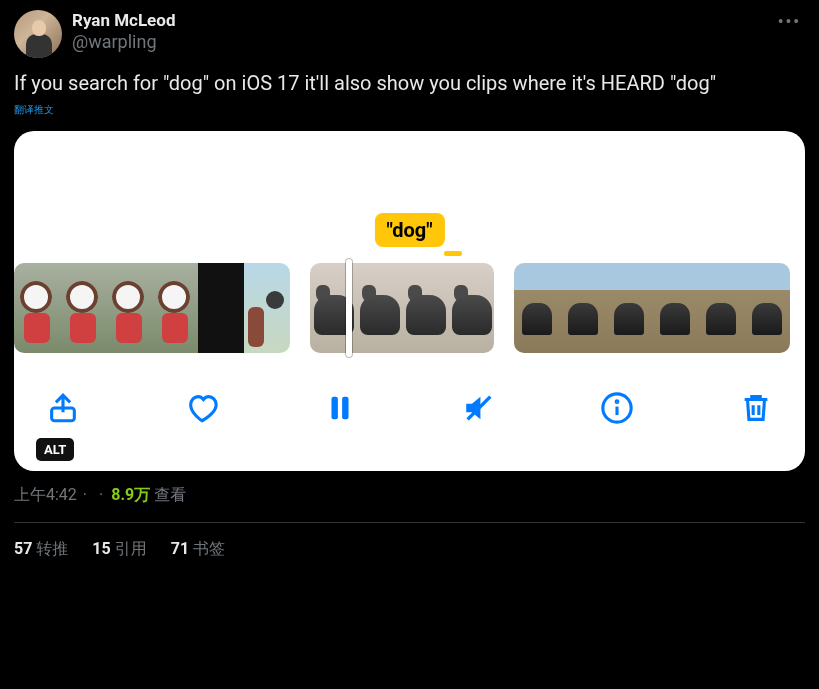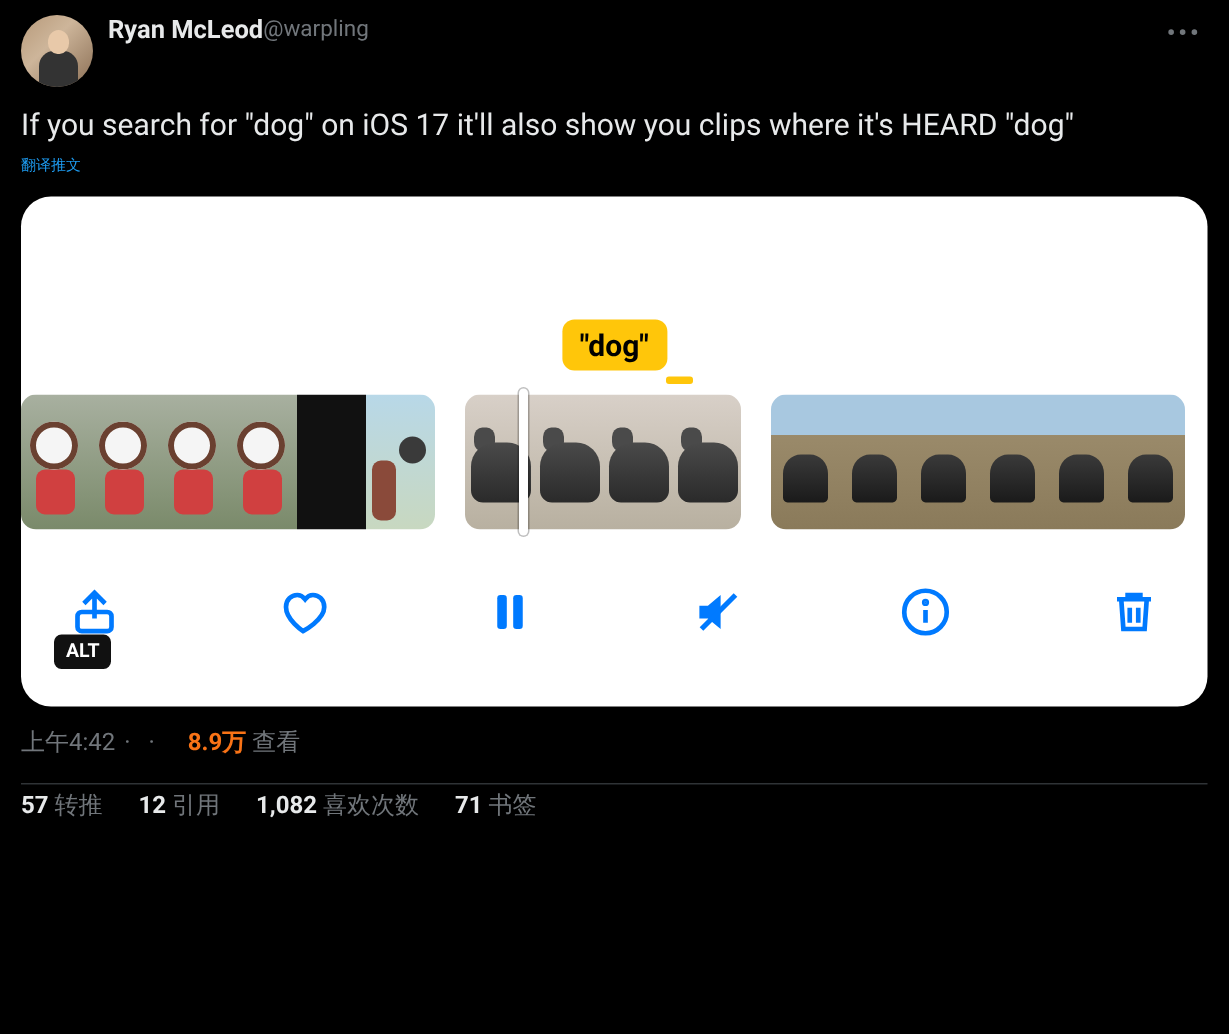--- a/index.html
+++ b/index.html
@@ -39,23 +39,23 @@
     border-radius:50% 50% 45% 45%;
   }
   .avatar::before{
     content:"";
     position:absolute;
     left:12px; top:24px;
     width:26px; height:26px;
     background:#333;
     border-radius:10px 10px 0 0;
   }
-  .name-block { display:flex; flex-direction:row; line-height:1.25; }
+  .name-block { display:flex; flex-direction:column; line-height:1.25; }
   .display-name { font-weight:700; font-size:17px; color:#e7e9ea; }
-  .handle { font-size:15px; color:#71767b; }
+  .handle { font-size:18px; color:#71767b; }
   .more-icon { position:absolute; right:4px; top:2px; color:#71767b; letter-spacing:2px; font-weight:700; cursor:pointer; }
   .body-text { margin-top:12px; font-size:20px; line-height:1.35; color:#e7e9ea; }
   .translate { margin-top:6px; font-size:10px; color:#1d9bf0; cursor:pointer; display:inline-block; }
   .media-card {
     margin-top:14px;
     background:#fff;
     border-radius:20px;
     padding:18px 14px 16px 14px;
     position:relative;
     height:340px;
@@ -123,42 +123,42 @@
     padding:0 18px;
   }
   .tb-icon{ width:34px; height:34px; color:#007aff; cursor:pointer; }
   .tb-icon svg{ width:100%; height:100%; stroke:#007aff; fill:none; stroke-width:2.2; }
   .tb-icon.pause svg rect{ fill:#007aff; stroke:none; }
   .tb-icon.mute svg{ fill:#007aff; stroke:none; }
   .tb-icon.info svg circle{ stroke:#007aff; }
   .tb-icon.trash svg{ stroke:#007aff; }
   .alt-badge{
     position:absolute;
-    left:22px; bottom:25px;
+    left:22px; bottom:10px;
     background:#111;
     color:#fff;
     font-weight:700;
     font-size:13px;
     padding:4px 8px;
     border-radius:5px;
     cursor:pointer;
   }
   .meta-row{
     margin-top:14px;
     font-size:16px;
     color:#71767b;
     display:flex;
     align-items:flex-start;
     gap:0;
   }
   .meta-row .dot{ margin:0 6px; }
-  .meta-row .views-count{ color:#f97316; font-weight:700; margin-left:16px; }
+  .meta-row .views-count{ color:#84cc16; font-weight:700; margin-left:2px; }
   .divider{ height:1px; background:#2f3336; margin-top:16px; }
   .stats-row{
-    margin-top:4px;
+    margin-top:16px;
     display:flex;
     gap:24px;
     font-size:16px;
     color:#71767b;
   }
   .stats-row .num{ color:#e7e9ea; font-weight:700; margin-right:4px; }
   .stats-row .stat{ cursor:pointer; }
 </style>
 </head>
 <body>
@@ -257,23 +257,20 @@
     <span style="margin-left:4px;font-family:Liberation Mono, monospace;">查看</span>
   </div>
 
   <div class="divider"></div>
 
   <div class="stats-row">
     <span class="stat">
       <span class="num">57</span><span>转推</span>
     </span>
     <span class="stat">
-      <span class="num">12</span><span>引用</span>
-    </span>
-    <span class="stat">
-      <span class="num">1,082</span><span>喜欢次数</span>
+      <span class="num">15</span><span>引用</span>
     </span>
     <span class="stat">
       <span class="num">71</span><span>书签</span>
     </span>
   </div>
 
 </div>
 
 </body></html>

